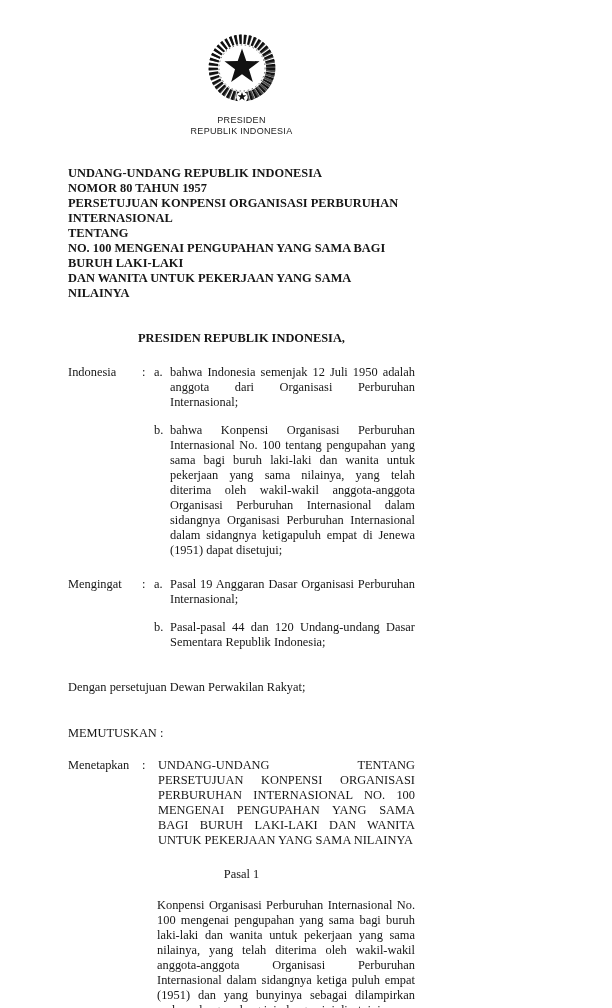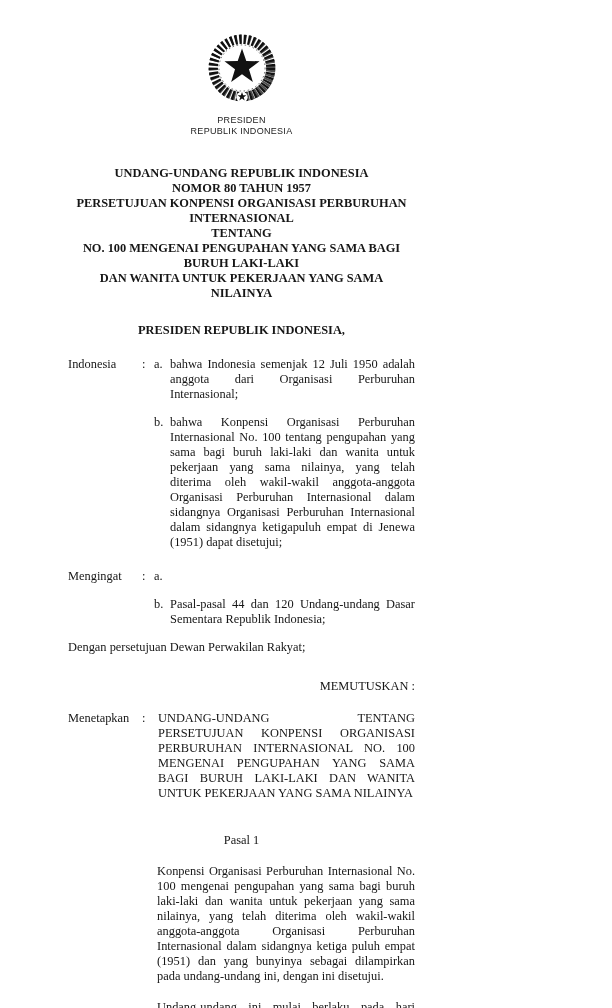--- a/index.html
+++ b/index.html
@@ -23,62 +23,61 @@
   .seal-labels {
     margin-top: 3px;
     font-family: "Liberation Sans", sans-serif;
     font-size: 9px;
     line-height: 11px;
     letter-spacing: 0.3px;
     color: #222;
   }
   .title-block {
     margin-top: 29px;
-    text-align: center;
     font-weight: bold;
     font-size: 12.4px;
     line-height: 15px;
   }
   .subtitle {
-    margin-top: 22px;
+    margin-top: 30px;
     text-align: center;
     font-weight: bold;
     font-size: 12.4px;
     line-height: 15px;
   }
   .clause { margin-top: 19px; }
   .clause-row {
     display: grid;
     grid-template-columns: 74px 12px 16px 1fr;
     font-size: 12.4px;
     line-height: 15px;
   }
   .clause-row + .clause-row { margin-top: 13px; }
   .clause-row .item-text { text-align: justify; }
   .plain-line {
-    margin-top: 13px;
+    margin-top: 30px;
     font-size: 12.4px;
     line-height: 15px;
   }
   .decision-heading {
-    margin-top: 24px;
-    text-align: right;
+    margin-top: 31px;
+    text-align: left;
     font-size: 12.4px;
     line-height: 15px;
   }
   .menetapkan-row {
     margin-top: 17px;
     display: grid;
     grid-template-columns: 74px 16px 1fr;
     font-size: 12.4px;
     line-height: 15px;
   }
   .menetapkan-row .item-text { text-align: justify; }
   .article-heading {
-    margin-top: 32px;
+    margin-top: 19px;
     text-align: center;
     font-size: 12.4px;
     line-height: 15px;
   }
   .article-body {
     margin: 16px 0 0 89px;
     text-align: justify;
     font-size: 12.4px;
     line-height: 15px;
   }
@@ -133,20 +132,21 @@
       <div>b.</div>
       <div class="item-text">bahwa Konpensi Organisasi Perburuhan Internasional No. 100 tentang pengupahan yang sama bagi buruh laki-laki dan wanita untuk pekerjaan yang sama nilainya, yang telah diterima oleh wakil-wakil anggota-anggota Organisasi Perburuhan Internasional dalam sidangnya Organisasi Perburuhan Internasional dalam sidangnya ketigapuluh empat di Jenewa (1951) dapat disetujui;</div>
     </div>
   </div>
 
   <div class="clause">
     <div class="clause-row">
       <div>Mengingat</div>
       <div>:</div>
       <div>a.</div>
+      <div class="item-text">Pasal 19 Anggaran Dasar Organisasi Perburuhan Internasional;</div>
     </div>
     <div class="clause-row">
       <div></div>
       <div></div>
       <div>b.</div>
       <div class="item-text">Pasal-pasal 44 dan 120 Undang-undang Dasar Sementara Republik Indonesia;</div>
     </div>
   </div>
 
   <div class="plain-line">Dengan persetujuan Dewan Perwakilan Rakyat;</div>

